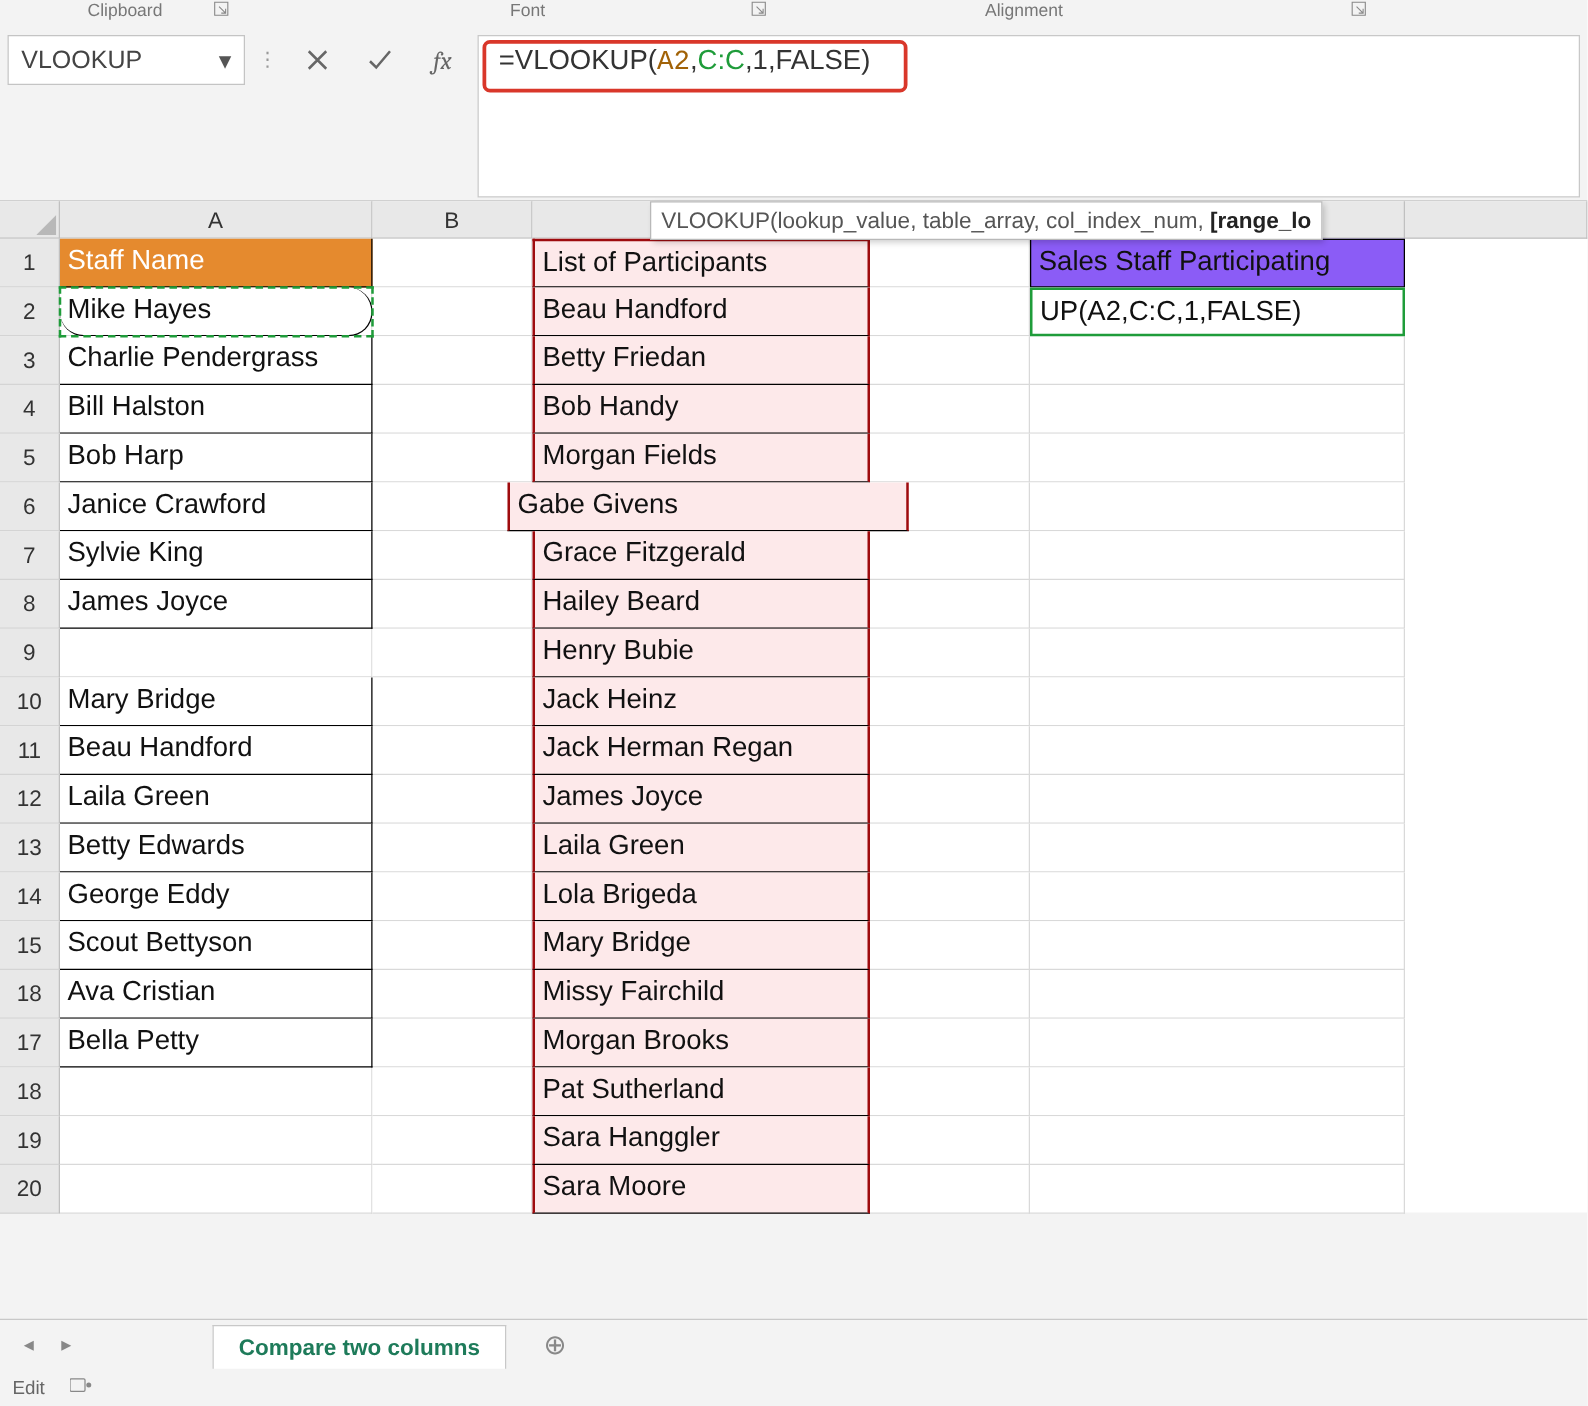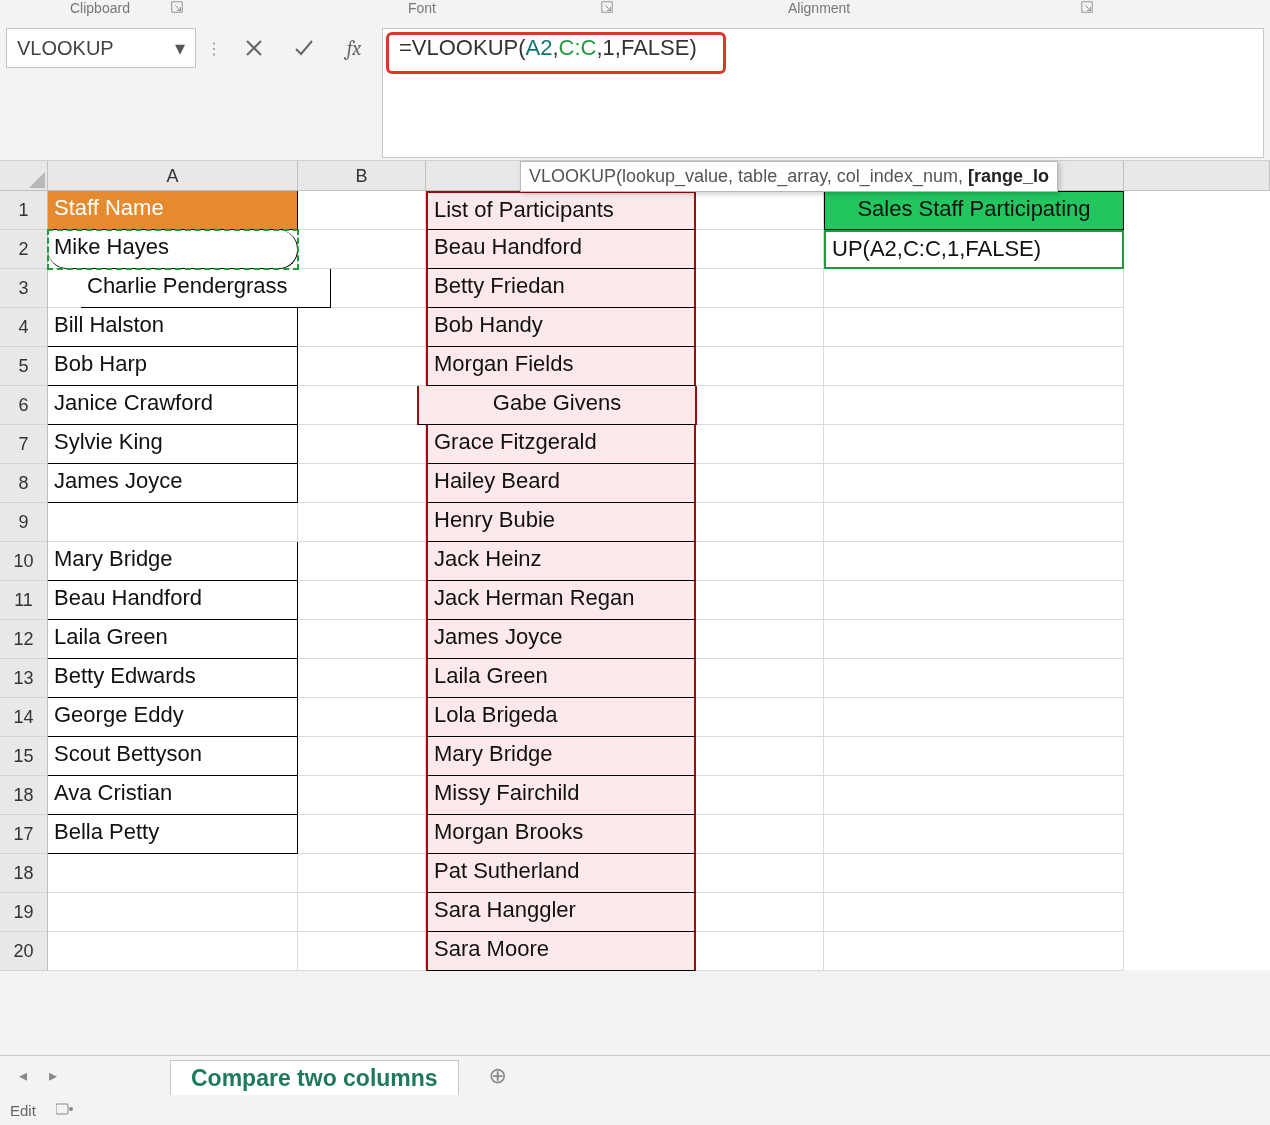--- a/index.html
+++ b/index.html
@@ -76,21 +76,21 @@
   }
   .formula-highlight {
     position:absolute;
     top:3px; left:3px;
     border: 3px solid #d9372a;
     border-radius: 6px;
     height: 42px;
     width: 340px;
   }
   .formula-text { position: relative; z-index:2; padding-left:6px; padding-top:2px; }
-  .tok-a2 { color:#0f766e; }
+  .tok-a2 { color:#a16207;font-family:Liberation Mono, monospace; }
   .tok-cc { color:#1f9c3a; }
 
   .grid-wrap {
     position: relative;
     background:#fff;
     height: 810px;
     border-top:1px solid #d0d0d0;
   }
   .corner {
     position:absolute; top:0; left:0; width:48px; height:30px;
@@ -121,21 +121,21 @@
   .cell {
     position:absolute;
     border-right:1px solid #d9d9d9; border-bottom:1px solid #d9d9d9;
     padding: 4px 6px; font-size:22px; color:#111;
     white-space: nowrap; overflow:hidden;
     background:#fff;
   }
   .cell.hdr-orange { background:#e58a2e; color:#fff; }
   .cell.colA-border { border-right:1px solid #000; border-bottom:1px solid #000; }
   .cell.colC-pink { background:#fde9ea; border-left:2px solid #9e0b0e; border-right:2px solid #9e0b0e; border-bottom:1px solid #000;}
-  .cell.colE-pink { background:#22c55e; border:1px solid #000;text-align:center; }
+  .cell.colE-pink { background:#8b5cf6; border:1px solid #000; }
   .dashed-sel {
     position:absolute; border:2px dashed #1f9c3a; pointer-events:none;
   }
   .tooltip {
     position:absolute;
     background:#fff; border:1px solid #b8b8b8;
     box-shadow: 2px 2px 5px rgba(0,0,0,.2);
     font-size:18px; color:#555; padding:4px 8px;
     white-space:nowrap;
   }
@@ -145,21 +145,21 @@
     position:absolute; bottom:30px; left:0; right:0;
     height:40px; background:#f3f3f3; border-top:1px solid #c8c8c8;
     display:flex; align-items:center; padding-left:10px; gap:4px;
   }
   .nav-arrow {
     width:26px; height:26px; display:flex;align-items:center;justify-content:center;color:#888;
   }
   .tab {
     background:#fff; border:1px solid #c8c8c8; border-bottom:none;
     height:36px; display:flex; align-items:center; padding:0 20px;
-    font-size:23px; color:#1e7b5a; font-weight:600;
+    font-size:18px; color:#1e7b5a; font-weight:600;
     margin-top:4px; margin-left:100px;
   }
   .add-sheet {
     width:30px;height:30px;display:flex;align-items:center;justify-content:center;color:#888;font-size:22px;margin-left:20px;
   }
   .status-bar {
     position:absolute; bottom:0; left:0; right:0; height:30px;
     background:#f3f3f3; display:flex; align-items:center;
     padding:0 10px; font-size:15px; color:#666; gap:20px;
   }
@@ -342,40 +342,40 @@
       <div class="cell" style="left: 378px; top: 702px; width: 270px; height: 39px;"></div>
       <div class="cell" style="left: 648px; top: 702px; width: 128px; height: 39px;"></div>
       <div class="cell" style="left: 776px; top: 702px; width: 300px; height: 39px;"></div>
       <div class="cell" style="left: 0px; top: 741px; width: 250px; height: 39px;"></div>
       <div class="cell" style="left: 250px; top: 741px; width: 128px; height: 39px;"></div>
       <div class="cell" style="left: 378px; top: 741px; width: 270px; height: 39px;"></div>
       <div class="cell" style="left: 648px; top: 741px; width: 128px; height: 39px;"></div>
       <div class="cell" style="left: 776px; top: 741px; width: 300px; height: 39px;"></div>
       <div class="cell hdr-orange colA-border" style="left: 0px; top: 0px; width: 250px; height: 39px;">Staff Name</div>
       <div class="cell colA-border" style="left: 0px; top: 39px; width: 250px; height: 39px; border-radius: 19px;">Mike Hayes</div>
-      <div class="cell colA-border" style="left: 0px; top: 78px; width: 250px; height: 39px; margin-left: 33px;">Charlie Pendergrass</div>
+      <div class="cell colA-border" style="left: 0px; top: 78px; width: 250px; height: 39px;">Charlie Pendergrass</div>
       <div class="cell colA-border" style="left: 0px; top: 117px; width: 250px; height: 39px;">Bill Halston</div>
       <div class="cell colA-border" style="left: 0px; top: 156px; width: 250px; height: 39px;">Bob Harp</div>
       <div class="cell colA-border" style="left: 0px; top: 195px; width: 250px; height: 39px;">Janice Crawford</div>
       <div class="cell colA-border" style="left: 0px; top: 234px; width: 250px; height: 39px;">Sylvie King</div>
       <div class="cell colA-border" style="left: 0px; top: 273px; width: 250px; height: 39px;">James Joyce</div>
       <div class="cell colA-border" style="left: 0px; top: 351px; width: 250px; height: 39px;">Mary Bridge</div>
       <div class="cell colA-border" style="left: 0px; top: 390px; width: 250px; height: 39px;">Beau Handford</div>
       <div class="cell colA-border" style="left: 0px; top: 429px; width: 250px; height: 39px;">Laila Green</div>
       <div class="cell colA-border" style="left: 0px; top: 468px; width: 250px; height: 39px;">Betty Edwards</div>
       <div class="cell colA-border" style="left: 0px; top: 507px; width: 250px; height: 39px;">George Eddy</div>
       <div class="cell colA-border" style="left: 0px; top: 546px; width: 250px; height: 39px;">Scout Bettyson</div>
       <div class="cell colA-border" style="left: 0px; top: 585px; width: 250px; height: 39px;">Ava Cristian</div>
       <div class="cell colA-border" style="left: 0px; top: 624px; width: 250px; height: 39px;">Bella Petty</div>
       <div class="cell colC-pink" style="left: 378px; top: 0px; width: 270px; height: 39px;;border-top:2px solid #9e0b0e">List of Participants</div>
       <div class="cell colC-pink" style="left: 378px; top: 39px; width: 270px; height: 39px;">Beau Handford</div>
       <div class="cell colC-pink" style="left: 378px; top: 78px; width: 270px; height: 39px;">Betty Friedan</div>
       <div class="cell colC-pink" style="left: 378px; top: 117px; width: 270px; height: 39px;">Bob Handy</div>
       <div class="cell colC-pink" style="left: 378px; top: 156px; width: 270px; height: 39px;">Morgan Fields</div>
-      <div class="cell colC-pink" style="left: 369px; top: 195px; width: 280px; height: 39px; text-align: center;">Gabe Givens</div>
+      <div class="cell colC-pink" style="left: 358px; top: 195px; width: 321px; height: 39px;">Gabe Givens</div>
       <div class="cell colC-pink" style="left: 378px; top: 234px; width: 270px; height: 39px;">Grace Fitzgerald</div>
       <div class="cell colC-pink" style="left: 378px; top: 273px; width: 270px; height: 39px;">Hailey Beard</div>
       <div class="cell colC-pink" style="left: 378px; top: 312px; width: 270px; height: 39px;">Henry Bubie</div>
       <div class="cell colC-pink" style="left: 378px; top: 351px; width: 270px; height: 39px;">Jack Heinz</div>
       <div class="cell colC-pink" style="left: 378px; top: 390px; width: 270px; height: 39px;">Jack Herman Regan</div>
       <div class="cell colC-pink" style="left: 378px; top: 429px; width: 270px; height: 39px;">James Joyce</div>
       <div class="cell colC-pink" style="left: 378px; top: 468px; width: 270px; height: 39px;">Laila Green</div>
       <div class="cell colC-pink" style="left: 378px; top: 507px; width: 270px; height: 39px;">Lola Brigeda</div>
       <div class="cell colC-pink" style="left: 378px; top: 546px; width: 270px; height: 39px;">Mary Bridge</div>
       <div class="cell colC-pink" style="left: 378px; top: 585px; width: 270px; height: 39px;">Missy Fairchild</div>

